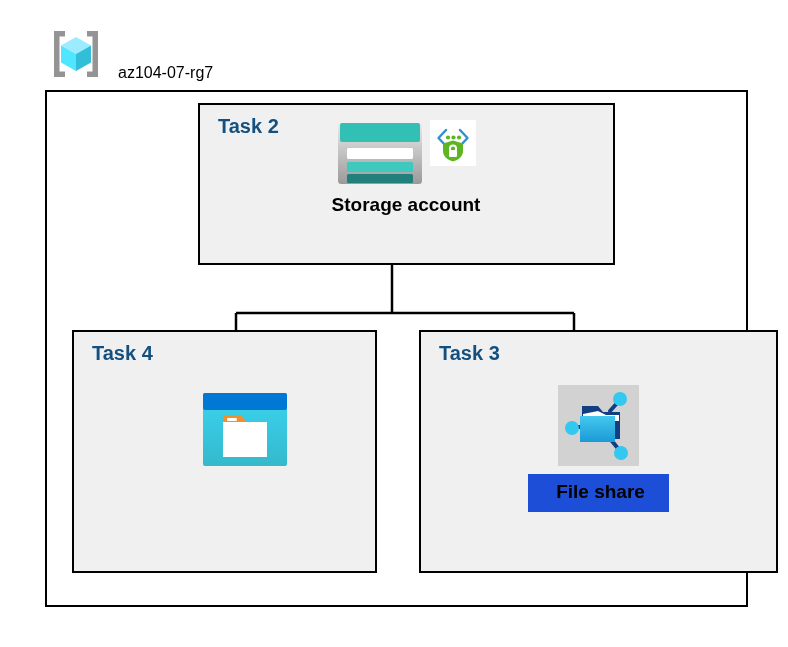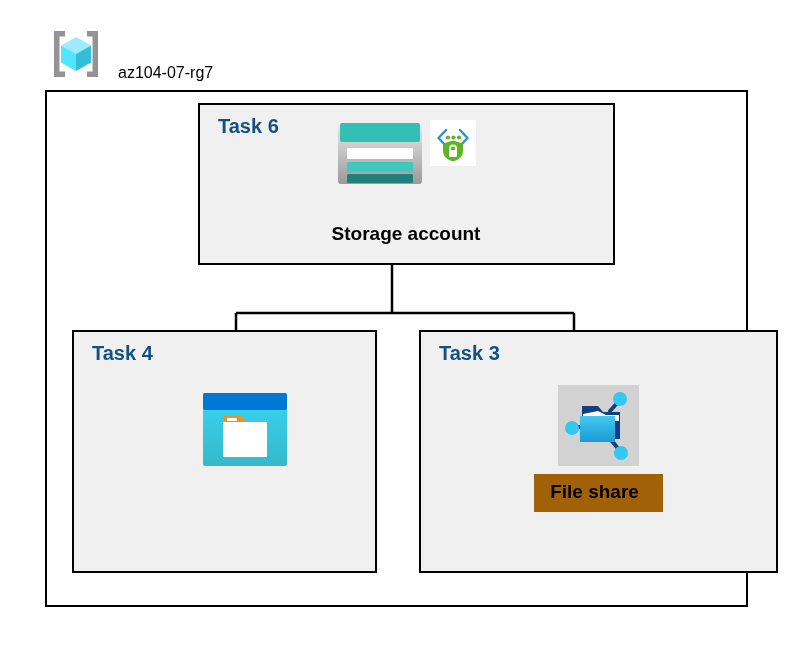--- a/index.html
+++ b/index.html
@@ -71,30 +71,29 @@
     align-items: center;
   }
   .node-caption {
     font-size: 19px;
     font-weight: bold;
     color: #000000;
     white-space: nowrap;
     margin-top: 8px;
   }
   .caption-shaded {
-    background: #a16207;
-    padding: 7px 24px 9px 16px;
+    background: #1d4ed8;
+    padding: 7px 24px 9px 28px;
   }
 
   
   #storage-node {
     left: 290px;
     top: 120px;
     width: 232px;
-    gap: 29px;
   }
   #storage-icon-row {
     display: flex;
     align-items: flex-start;
     gap: 6px;
   }
 
   
   #blob-node {
     left: 152px;
@@ -153,21 +152,21 @@
   <line x1="392" y1="232" x2="392" y2="313" stroke="#000000" stroke-width="2.5"></line>
 
   <line x1="236" y1="313" x2="574" y2="313" stroke="#000000" stroke-width="2.5"></line>
 
   <line x1="236" y1="313" x2="236" y2="392" stroke="#000000" stroke-width="2.5"></line>
 
   <line x1="574" y1="313" x2="574" y2="392" stroke="#000000" stroke-width="2.5"></line>
 </svg>
 
 <div class="task-box" id="task1-box">
-  <div class="task-label">Task 6</div>
+  <div class="task-label">Task 2</div>
 </div>
 
 <div class="node" id="storage-node">
   <div id="storage-icon-row">
 
     <svg width="88" height="66" viewBox="0 0 88 66">
       <defs>
         <linearGradient id="grayBody" x1="0" y1="0" x2="0" y2="1">
           <stop offset="0%" stop-color="#e8e8e8"></stop>
           <stop offset="100%" stop-color="#9a9a9a"></stop>

